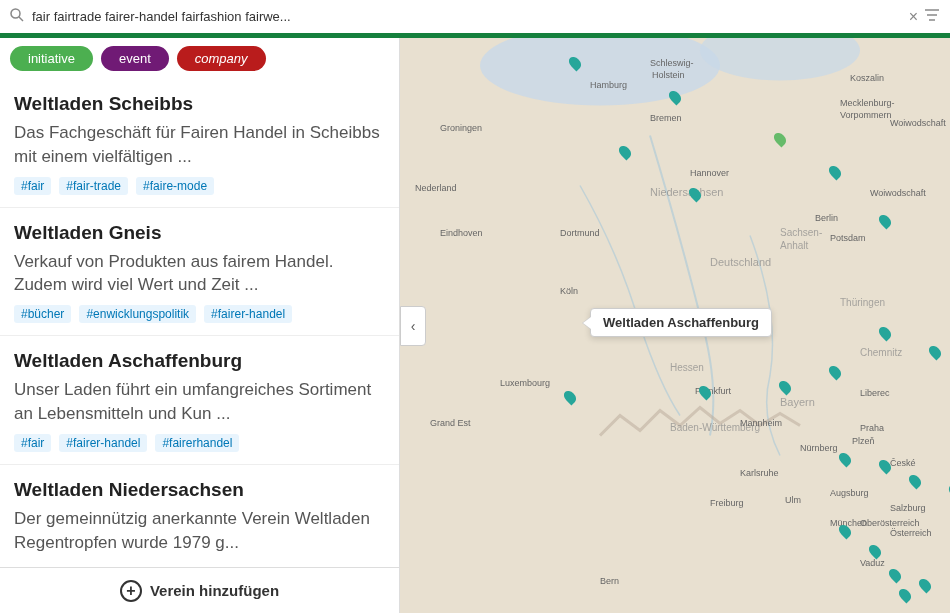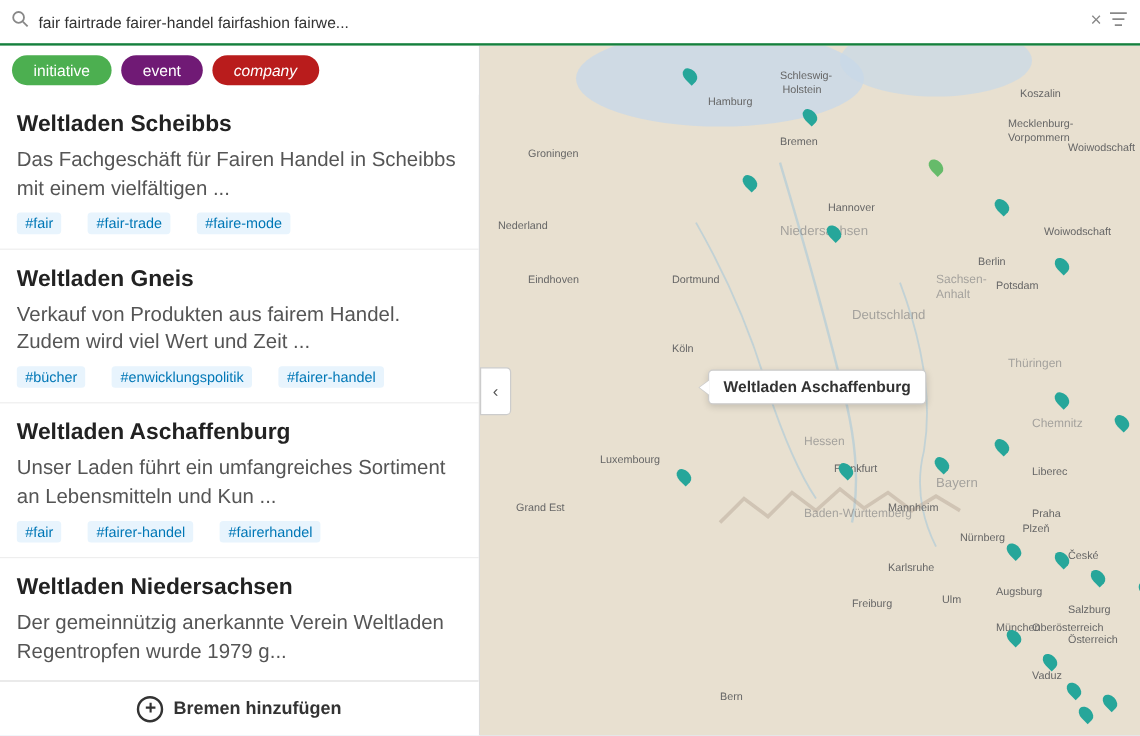--- a/index.html
+++ b/index.html
@@ -3,21 +3,21 @@
   <meta charset="utf-8">
   <style>
     * { margin: 0; padding: 0; box-sizing: border-box; }
     body { font-family: Arial, sans-serif; width: 950px; height: 613px; overflow: hidden; display: flex; flex-direction: column; }
 
     
     .search-bar {
       display: flex;
       align-items: center;
       padding: 6px 10px;
-      border-bottom: 2px solid #15803d;
+      border-bottom: 5px solid #15803d;
       background: #fff;
       min-height: 38px;
       z-index: 10;
     }
     .search-icon-wrap {
       margin-right: 8px;
       color: #888;
       font-size: 15px;
     }
     .search-text {
@@ -97,21 +97,21 @@
     }
     .result-desc {
       font-size: 17px;
       color: #555;
       margin-bottom: 8px;
       line-height: 1.4;
     }
     .result-tags {
       display: flex;
       flex-wrap: wrap;
-      gap: 22px;
+      gap: 8px;
     }
     .tag {
       font-size: 12px;
       color: #0077b6;
       background: #e8f4fd;
       padding: 2px 7px;
       border-radius: 3px;
     }
 
     
@@ -284,21 +284,21 @@
       <div class="result-item">
         <div class="result-title">Weltladen Niedersachsen</div>
         <div class="result-desc">Der gemeinnützig anerkannte Verein Weltladen Regentropfen wurde 1979 g...</div>
         <div class="result-tags"></div>
       </div>
 
     </div>
 
     <div class="add-entry-footer">
       <div class="add-circle">+</div>
-      <span>Bremen hinzufügen</span>
+      <span>Verein hinzufügen</span>
     </div>
 
   </div>
 
   <div class="map-area">
 
     
     <svg class="map-svg" viewBox="0 0 550 580" preserveAspectRatio="xMidYMid slice">
 
       <rect width="550" height="580" fill="#c8d8e8"></rect>

